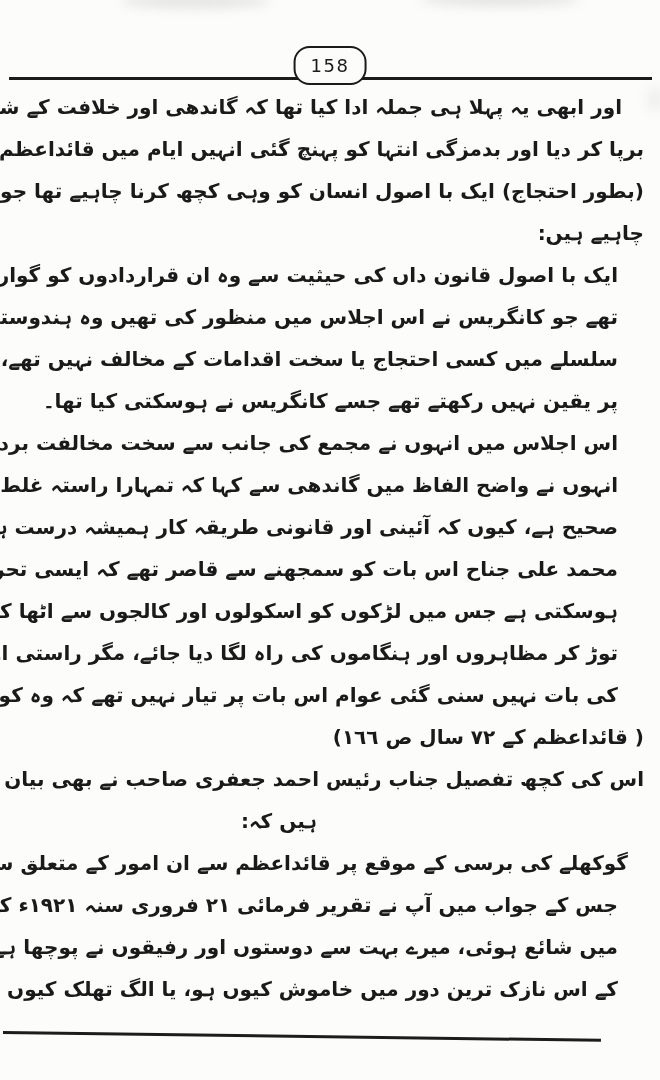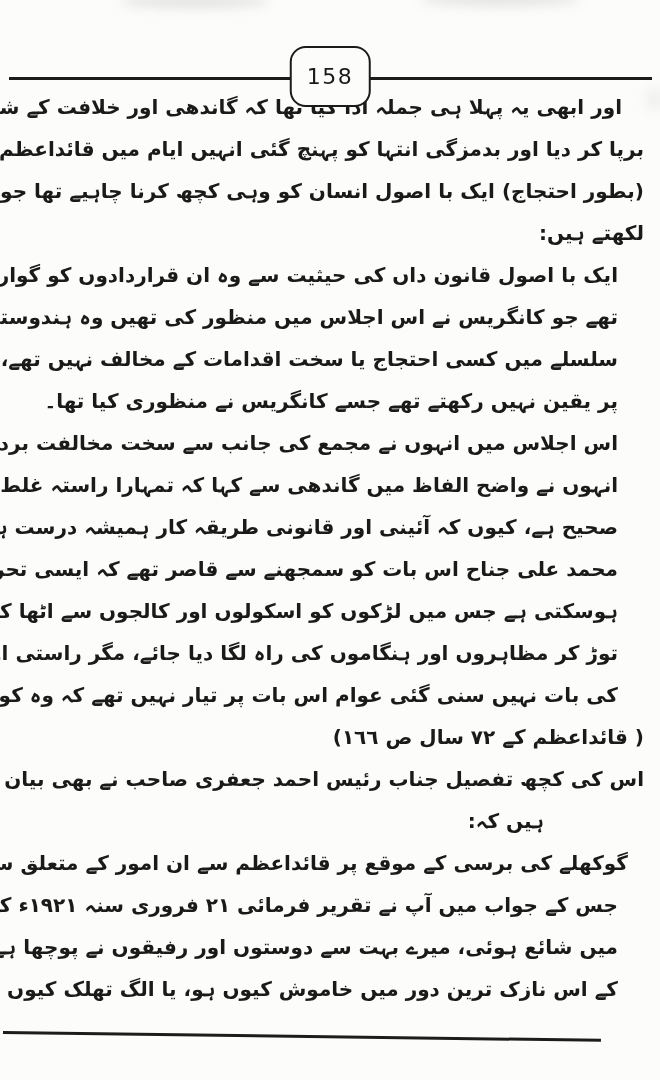--- a/index.html
+++ b/index.html
@@ -8,22 +8,22 @@
     width:660px;height:1080px;
     background:#fcfcfa;
     overflow:hidden;
     font-family:"DejaVu Sans", sans-serif;
     color:#1a1a1a;
   }
   
   .badge{
     position:absolute;top:46px;left:50%;transform:translateX(-50%);
     border:2.5px solid #1b1b1b;border-radius:16px;
-    padding:15px 15px;height:27px;line-height:27px;
-    font-size:22px;letter-spacing:1.5px;font-weight:normal;
+    padding:4px 15px;height:27px;line-height:27px;
+    font-size:18px;letter-spacing:1.5px;font-weight:normal;
     background:#fcfcfa;z-index:2;
   }
   .rule-top{
     position:absolute;top:77px;left:9px;width:643px;height:3px;
     background:#1c1c1c;
   }
   .rule-bottom{
     position:absolute;top:1031px;left:3px;width:598px;height:3px;
     background:#1c1c1c;transform:rotate(0.75deg);transform-origin:left center;
   }
@@ -42,21 +42,21 @@
     font-size:20px;font-weight:bold;
     white-space:nowrap;
     text-justify:inter-word;
   }
   .jf{text-align:justify;text-align-last:justify;}
   .st{text-align:right;}
   .q{padding-right:26px;padding-left:38px;}
   .ind1{padding-right:22px;}
   .qind{padding-right:16px;}
   .ref{text-align:right;padding-left:22px;}
-  .hk{text-align:right;padding-right:100px;}
+  .hk{text-align:center;padding-right:100px;}
 </style>
 </head>
 <body>
 
 <div class="page">
 
   <div class="smudge sm1"></div>
   <div class="smudge sm2"></div>
   <div class="smudge sm3"></div>
 
@@ -64,26 +64,26 @@
     <span>158</span>
   </div>
 
   <div class="rule-top"></div>
 
   <div class="bodytext">
 
     <div class="ln jf ind1">اور ابھی یہ پہلا ہی جملہ ادا کیا تھا کہ گاندھی اور خلافت کے شیدائیوں نے طوفان</div>
     <div class="ln jf">برپا کر دیا اور بدمزگی انتہا کو پہنچ گئی انہیں ایام میں قائداعظم نے کانگریس سے استعفیٰ دیدیا۔</div>
     <div class="ln jf">(بطور احتجاج) ایک با اصول انسان کو وہی کچھ کرنا چاہیے تھا جو انہوں نے کیا جیسا کہ رضی حیدر</div>
-    <div class="ln st">لکھتے ہیں:</div>
+    <div class="ln st">چاہیے ہیں:</div>
 
     <div class="ln jf q">ایک با اصول قانون داں کی حیثیت سے وہ ان قراردادوں کو گوارہ نہیں کر سکتے</div>
     <div class="ln jf q">تھے جو کانگریس نے اس اجلاس میں منظور کی تھیں وہ ہندوستان کے موقف کے</div>
     <div class="ln jf q">سلسلے میں کسی احتجاج یا سخت اقدامات کے مخالف نہیں تھے، لیکن وہ اس پروگرام</div>
-    <div class="ln st q">پر یقین نہیں رکھتے تھے جسے کانگریس نے منظوری کیا تھا۔</div>
+    <div class="ln st q">پر یقین نہیں رکھتے تھے جسے کانگریس نے ہوسکتی کیا تھا۔</div>
     <div class="ln jf q">اس اجلاس میں انہوں نے مجمع کی جانب سے سخت مخالفت برداشت کی لیکن</div>
     <div class="ln jf q">انہوں نے واضح الفاظ میں گاندھی سے کہا کہ تمہارا راستہ غلط ہے اور میرا راستہ</div>
     <div class="ln st q">صحیح ہے، کیوں کہ آئینی اور قانونی طریقہ کار ہمیشہ درست ہوتا ہے۔</div>
     <div class="ln jf q">محمد علی جناح اس بات کو سمجھنے سے قاصر تھے کہ ایسی تحریک کس طرح کامیاب</div>
     <div class="ln jf q">ہوسکتی ہے جس میں لڑکوں کو اسکولوں اور کالجوں سے اٹھا کر اور ان کا تعلیم سے ناطہ</div>
     <div class="ln jf q">توڑ کر مظاہروں اور ہنگاموں کی راہ لگا دیا جائے، مگر راستی اور نیک نیتی پر مبنی جناح</div>
     <div class="ln st q">کی بات نہیں سنی گئی عوام اس بات پر تیار نہیں تھے کہ وہ کوئی سنجیدہ بات سنیں ۔</div>
 
     <div class="ln ref">( قائداعظم کے ٧٢ سال ص ١٦٦)</div>
 

